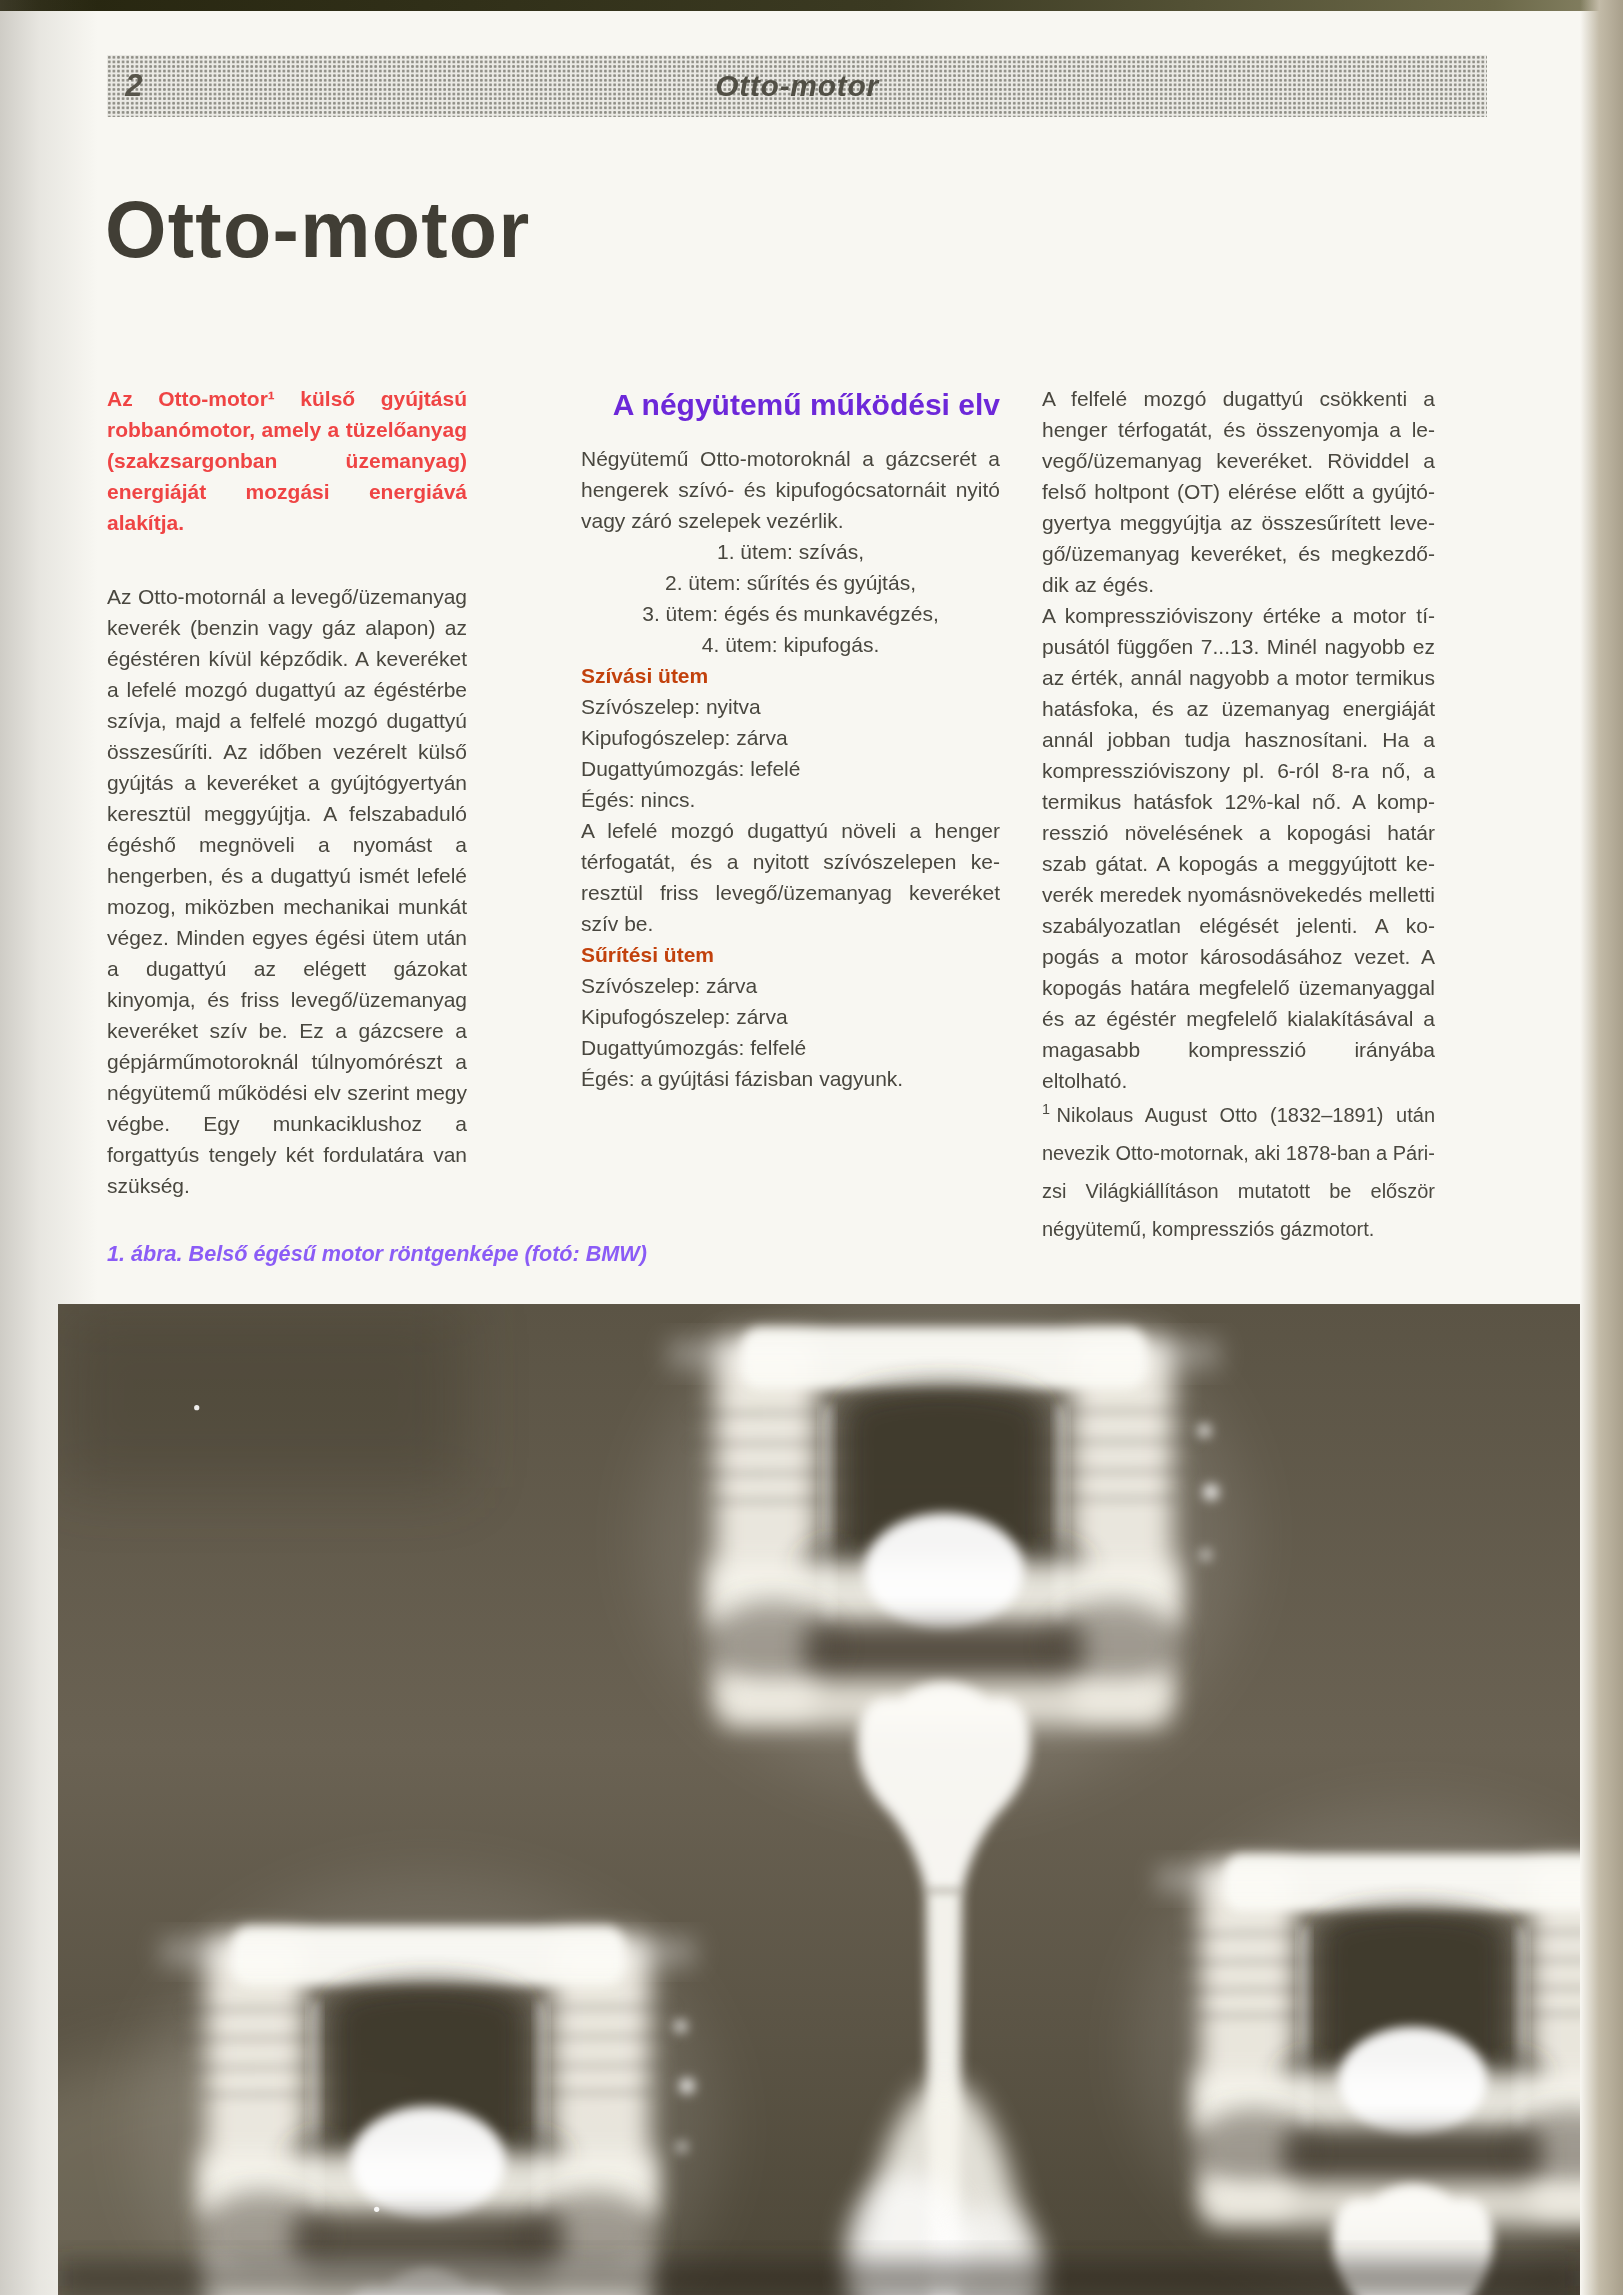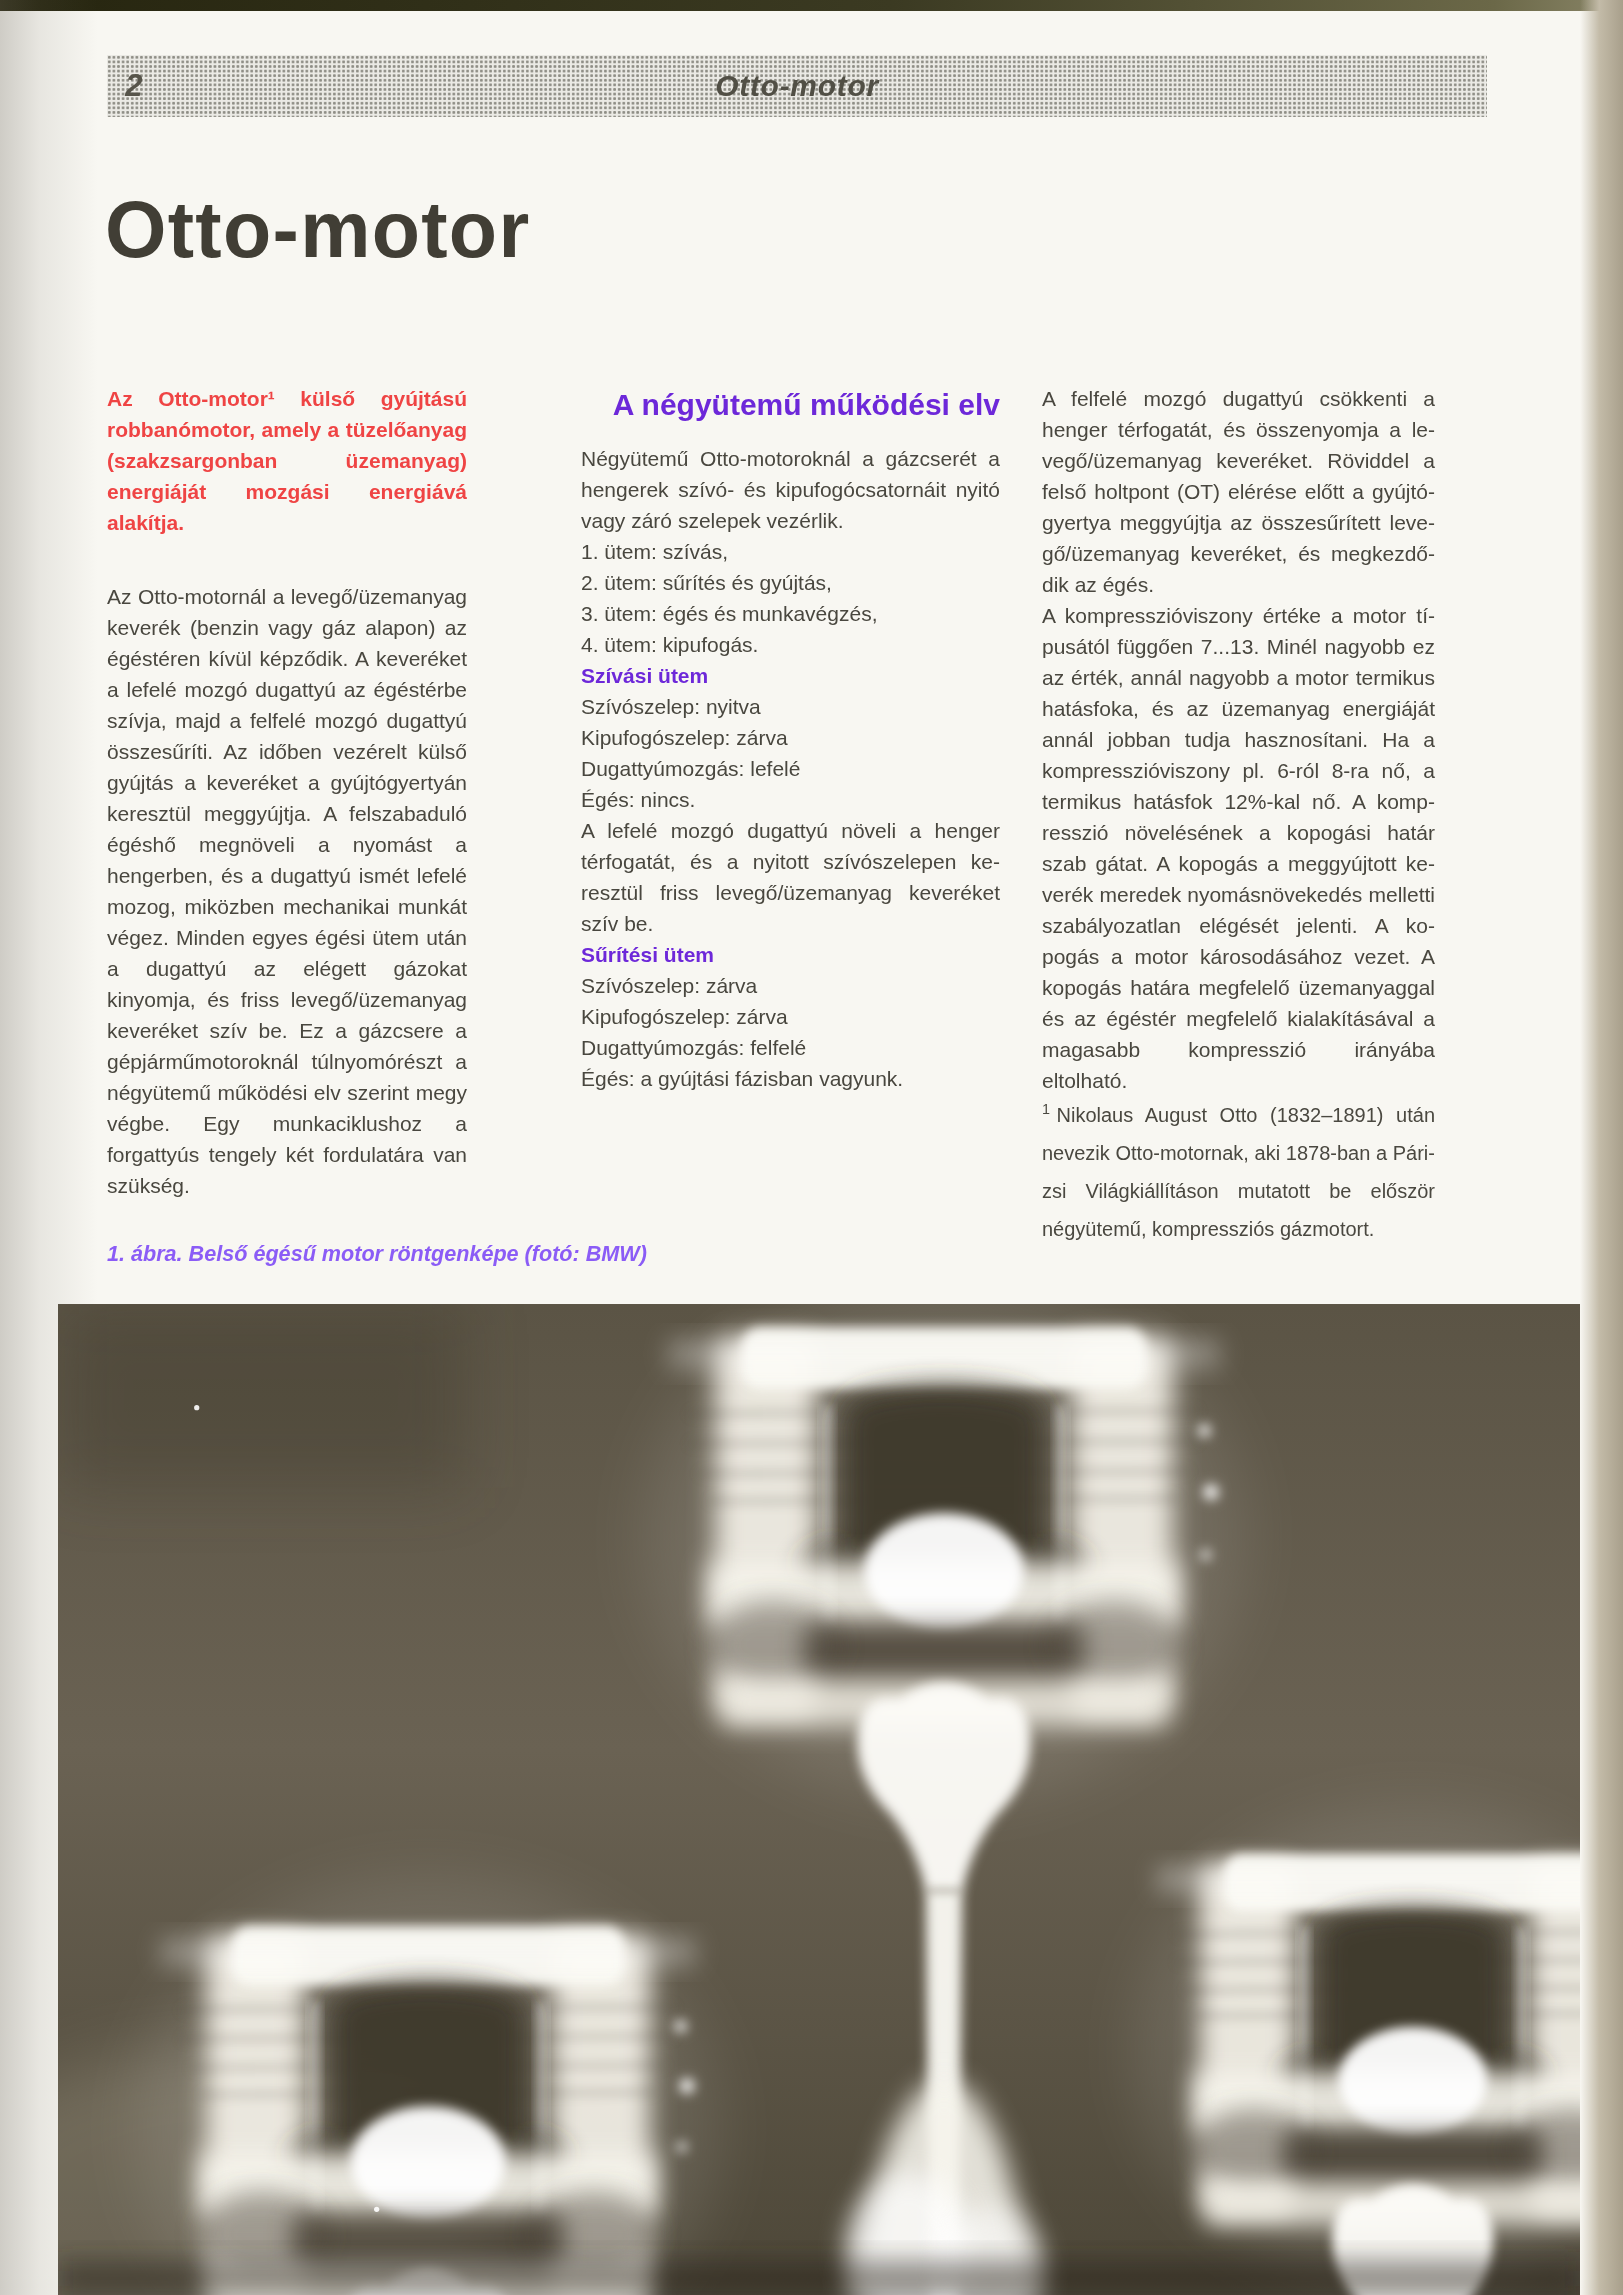--- a/index.html
+++ b/index.html
@@ -31,22 +31,22 @@
   
   .col{position:absolute;top:383px;font-size:21px;line-height:31px;text-align:justify;color:#49473f;}
   .col p{margin:0;}
   .col-1{left:107px;width:360px;}
   .col-2{left:581px;width:419px;}
   .col-3{left:1042px;width:393px;}
   .lead{font-weight:bold;color:#ef4444;margin:0 0 43px 0 !important;}
   .col-heading{font-size:30px;line-height:35px;font-weight:bold;color:#6d28d9;
     margin:3.9px 0 21px 0;text-align:right;}
   .plain-list{list-style:none;margin:0;padding:0;text-align:left;}
-  .plain-list li{line-height:31px;}
-  .subhead{font-weight:bold;color:#6d28d9;margin-top:33px;text-align:left;}
+  .plain-list li{line-height:31px;text-align:center;}
+  .subhead{font-weight:bold;color:#c2410c;margin-top:33px;text-align:left;}
   .valve-line{text-align:left;line-height:31px;}
   .after-list{margin-top:0;}
   .footnote{margin-top:65px;font-size:20px;line-height:38px;text-align:justify;color:#4a4840;}
   .footnote sup{font-size:14.4px;vertical-align:super;line-height:0;margin-right:6.5px;}
   
   .caption{position:absolute;left:107px;top:1241px;font-size:21.6px;font-weight:bold;
     font-style:italic;color:#8b5cf6;}
   
   .photo{position:absolute;left:58px;top:1304px;width:1522px;height:992px;
     background:#625a4b;overflow:hidden;}

